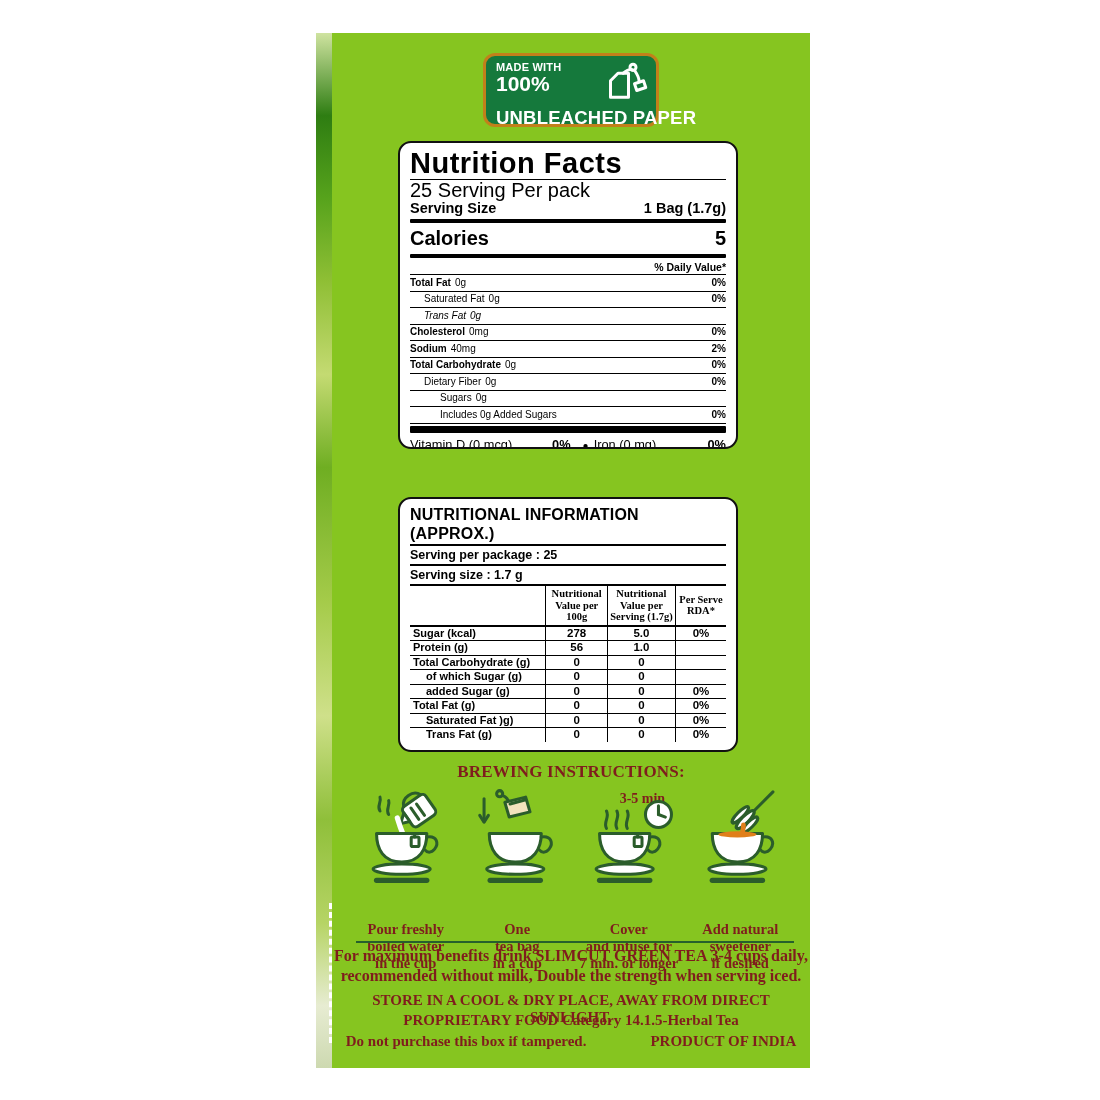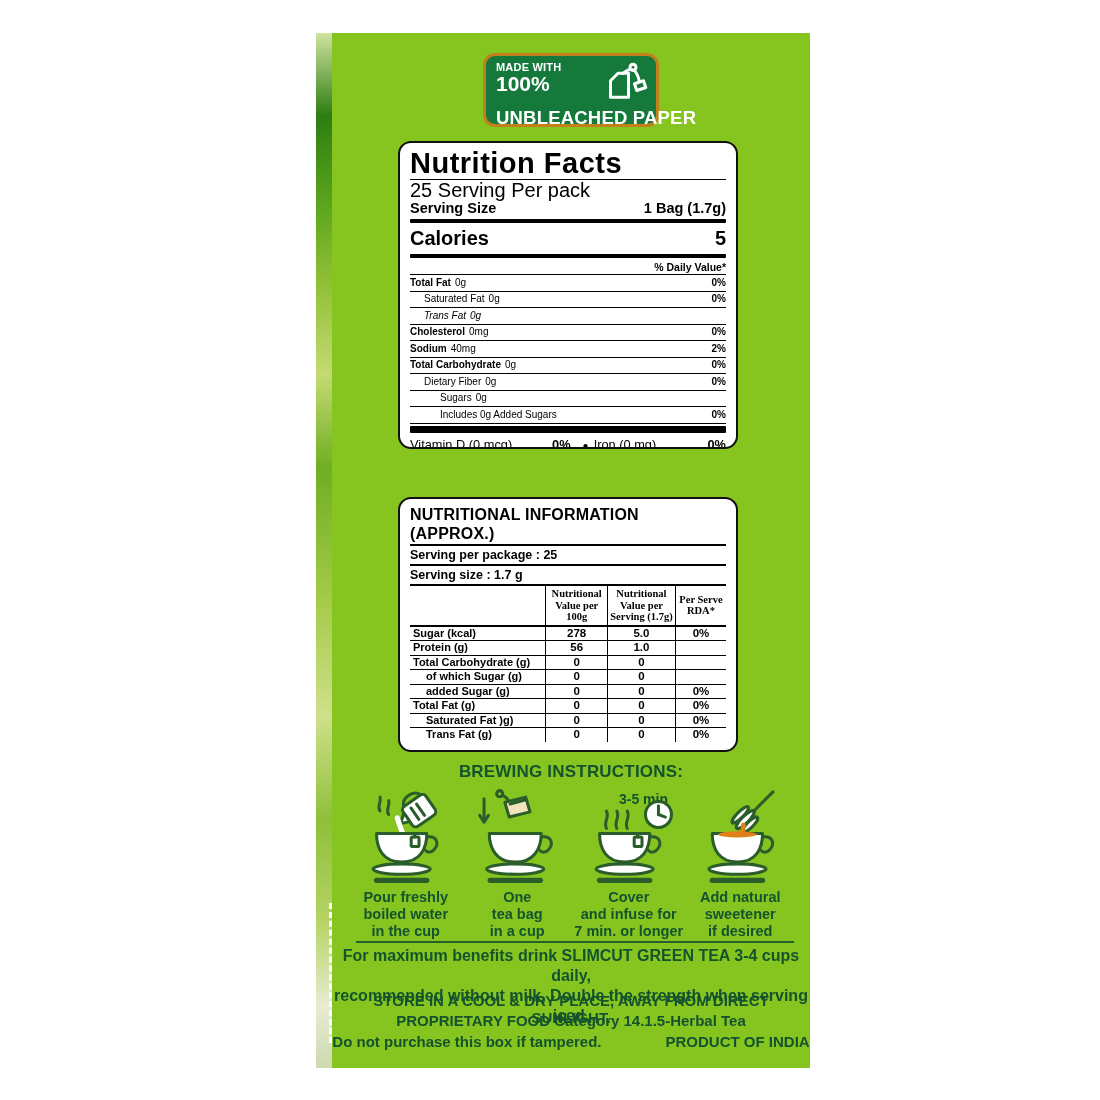--- a/index.html
+++ b/index.html
@@ -56,25 +56,25 @@
   .ni-sline{font-size:12.5px;font-weight:900;line-height:15px;border-bottom:2px solid #000;padding:1.5px 0;}
   table.ni{border-collapse:collapse;border:hidden;width:100%;margin-top:0;}
   table.ni th,table.ni td{border:1.5px solid #000;padding:0 2px;}
   table.ni th{font-size:10.5px;font-weight:900;line-height:11.5px;text-align:center;padding:2px 1px;font-family:Liberation Serif, serif;}
   table.ni td{font-size:11.5px;font-weight:900;text-align:center;line-height:13.5px;}
   table.ni td.lab{text-align:left;font-size:11px;padding-left:3px;}
   table.ni td.lab.ind{padding-left:16px;}
   table.ni tr.hdr th{border-bottom:2.5px solid #000;}
 
   
-  .dk{color:#14532d;}
+  .dk{color:#7f1d1d;font-family:Liberation Serif, serif;}
   .brew-title{position:absolute;top:729px;width:100%;text-align:center;
     font-size:17px;font-weight:900;letter-spacing:.2px;}
   .steps{position:absolute;top:752px;left:18px;width:446px;display:flex;}
-  .step{flex:1;display:flex;flex-direction:column;align-items:center;position:relative;}
+  .step{flex:1;display:flex;flex-direction:column;align-items:center;position:relative;gap:32px;}
   .icon-box{height:102px;display:flex;align-items:flex-end;position:relative;}
   .step-note{position:absolute;top:6px;left:50%;transform:translateX(-20%);
     font-size:14px;font-weight:900;white-space:nowrap;}
   .step-caption{font-size:14.5px;font-weight:900;line-height:17px;text-align:center;
     white-space:pre-line;margin-top:2px;}
 
   .sep-line{position:absolute;top:908px;left:24px;width:438px;height:2px;background:#26602c;}
   .benefits{position:absolute;top:913px;width:100%;text-align:center;font-size:16px;
     font-weight:700;line-height:20px;white-space:pre-line;}
   .storage{position:absolute;top:959px;width:100%;text-align:center;font-size:15px;font-weight:900;}

